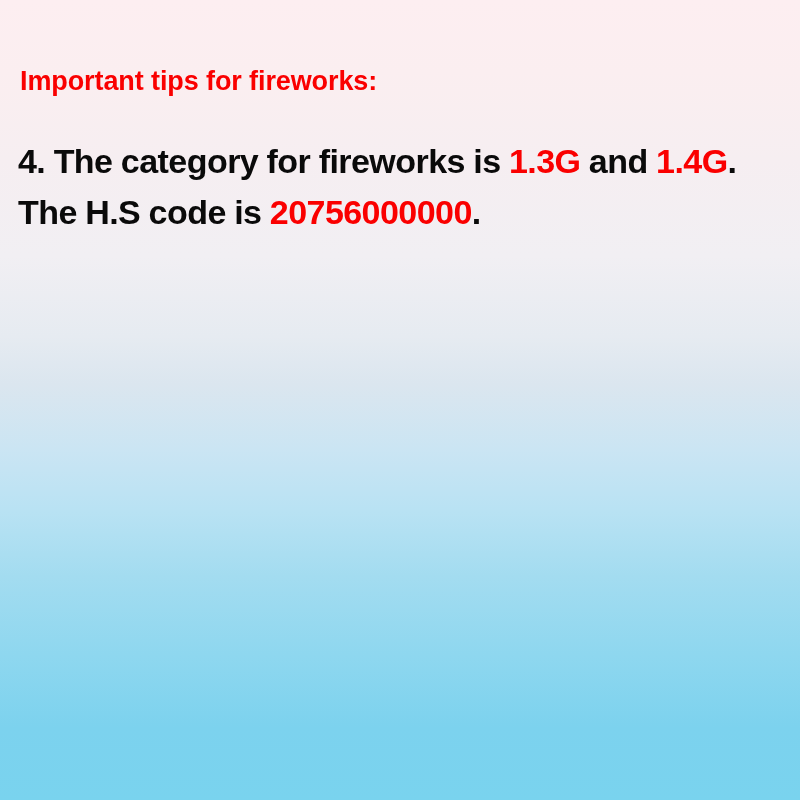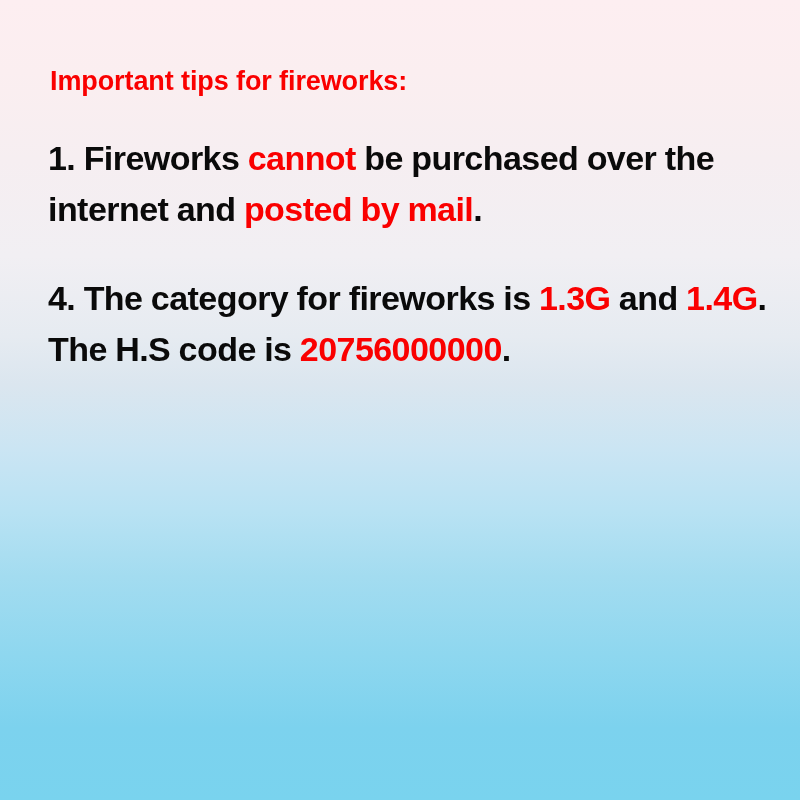--- a/index.html
+++ b/index.html
@@ -35,21 +35,20 @@
       #79d3ee 100%
     );
     padding: 0 18px;
   }
 
   #notice-body {
     position: absolute;
     left: 18px;
     top: 64px;
     right: 30px;
-    margin-left: 30px;
   }
 
   .tip-title {
     color: #fa0000;
     font-size: 27px;
     font-weight: bold;
     line-height: 34px;
     letter-spacing: -0.1px;
     margin: 0 0 0 2px;
     white-space: nowrap;
@@ -76,20 +75,19 @@
 </style>
 </head>
 <body>
 
 <div id="notice-card">
 
   <div id="notice-body">
 
     <p class="tip-title">Important tips for fireworks:</p>
 
-    <p class="tip-item" id="tip-item-1"><span>1. Fireworks </span><span class="hl">cannot</span><span> be purchased over the internet and </span><span class="hl">posted by mail</span><span>.</span></p>
 
 
 
     <p class="tip-item" id="tip-item-4"><span>4. The category for fireworks is </span><span class="hl">1.3G</span><span> and </span><span class="hl">1.4G</span><span>. The H.S code is </span><span class="hl">20756000000</span><span>.</span></p>
 
   </div>
 </div>
 
 </body></html>

